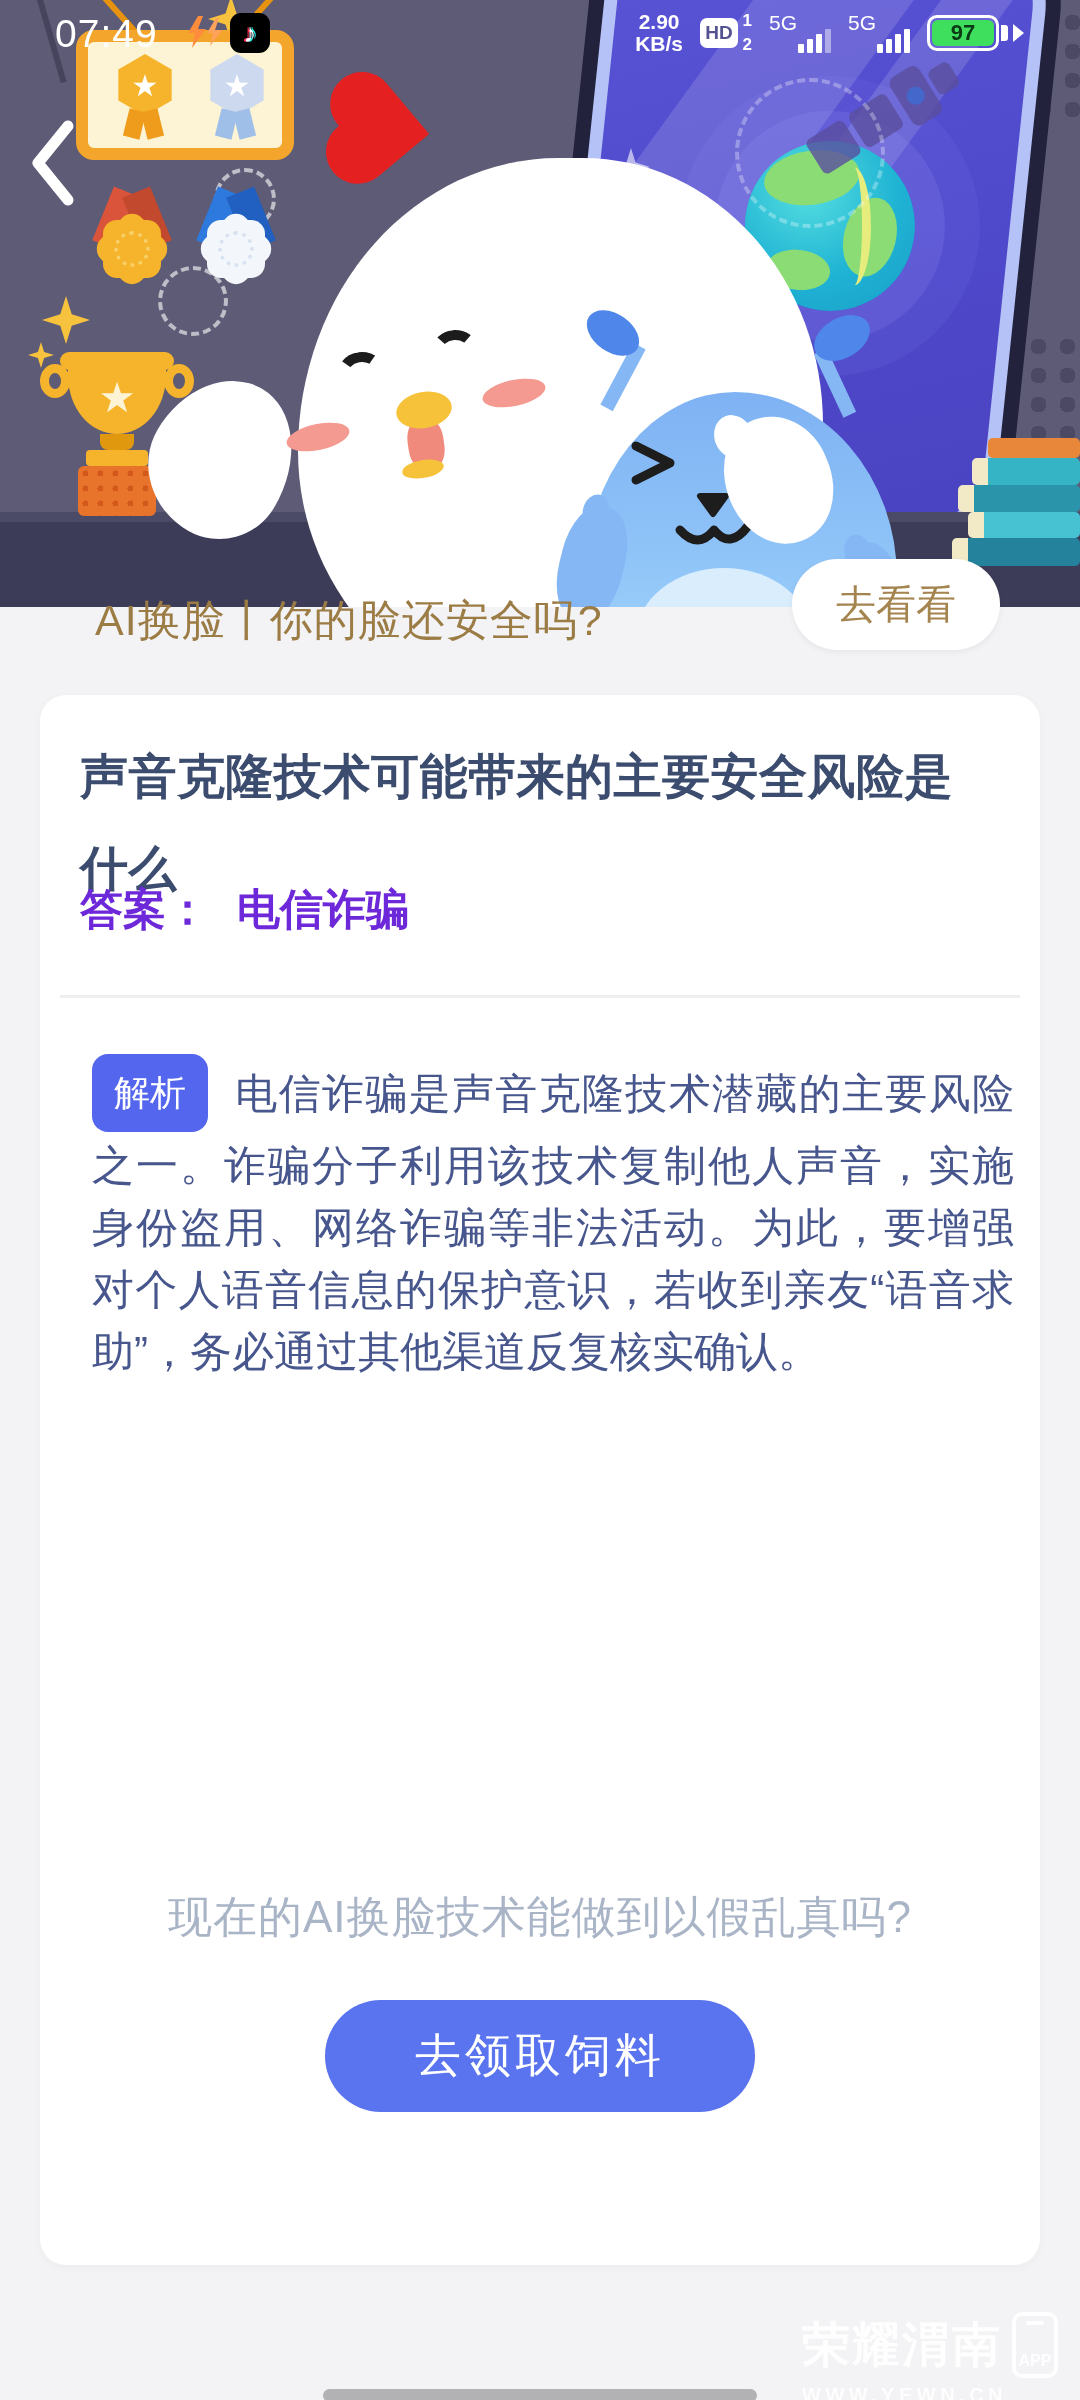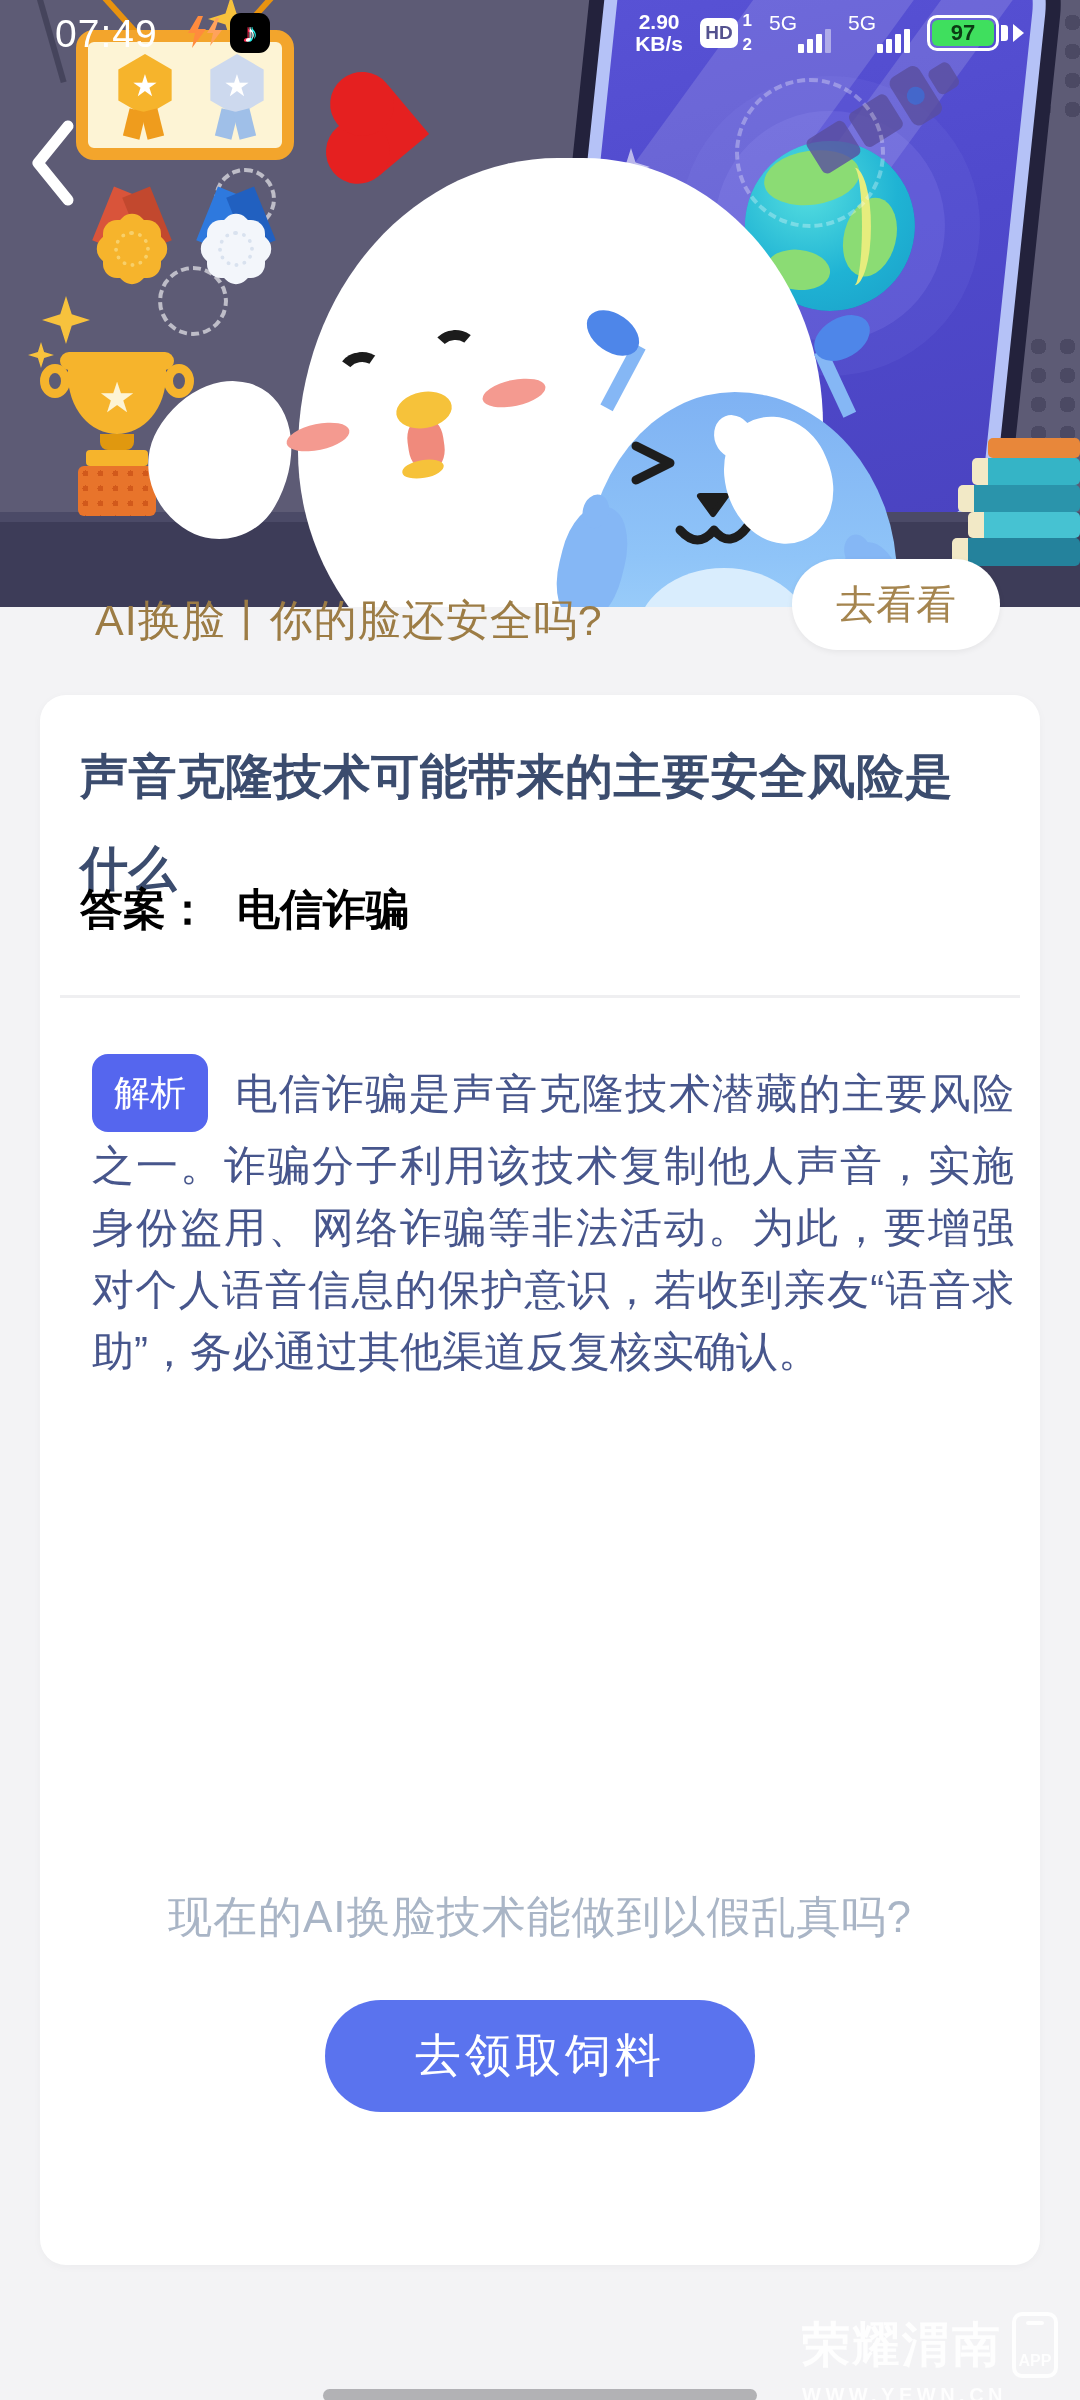--- a/index.html
+++ b/index.html
@@ -202,21 +202,21 @@
   .banner-title { margin-left:95px; font-size:43px; font-weight:500; color:#9c7c45; letter-spacing:1px; }
   .banner-btn { margin-left:auto; margin-right:80px; background:#fff; color:#a5854f;
                 font-size:40px; padding:18px 44px; border-radius:48px; cursor:pointer;
                 box-shadow:0 2px 6px rgba(0,0,0,.06); }
 
   
   .card { position:absolute; left:40px; top:695px; width:1000px; height:1570px;
           background:#fff; border-radius:26px; z-index:4; box-shadow:0 2px 10px rgba(0,0,0,.03); }
   .question { position:absolute; left:40px; top:36px; width:920px;
               font-size:48px; line-height:92px; font-weight:700; color:#3b4c6e; letter-spacing:.5px; }
-  .answer-row { position:absolute; left:40px; top:186px; font-size:43px; font-weight:700; color:#000000; }
+  .answer-row { position:absolute; left:40px; top:186px; font-size:43px; font-weight:700; color:#6d28d9; }
   .answer-val { margin-left:28px; }
   .divider { position:absolute; left:20px; right:20px; top:300px; height:3px; background:#efeff1; }
   .analysis { position:absolute; left:52px; top:362px; width:922px;
               font-size:42px; line-height:62px; color:#47568c; text-align:justify; }
   .a-badge { display:inline-block; background:#5566ee; color:#fff; font-size:36px;
              padding:8px 22px; border-radius:16px; margin-right:26px; transform:translateY(-3px); }
   .prompt { position:absolute; left:0; right:0; top:1193px; text-align:center;
             font-size:44px; color:#a9b5c6; letter-spacing:1px; }
   .claim-btn { position:absolute; left:50%; top:1305px; transform:translateX(-50%);
                width:430px; height:112px; border-radius:58px; background:#5a73ee; color:#fff;

